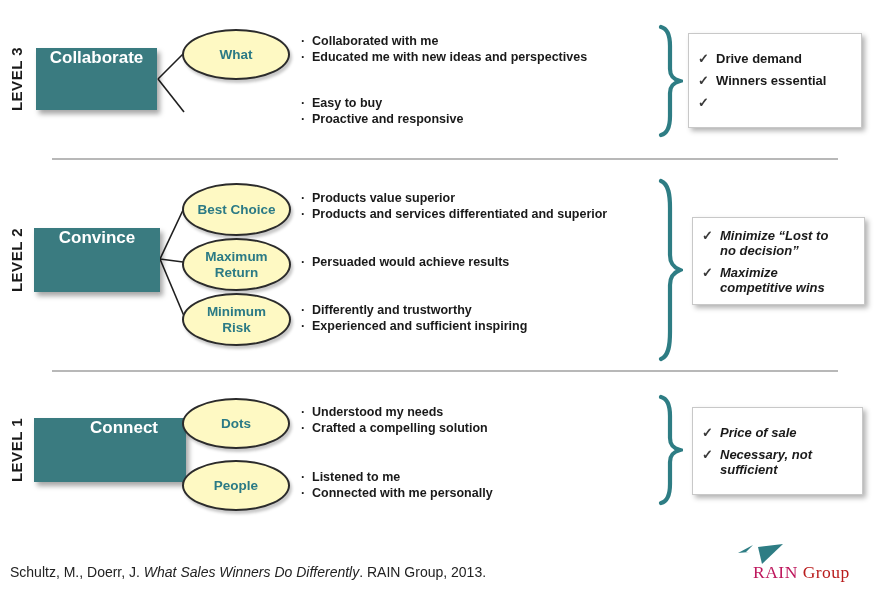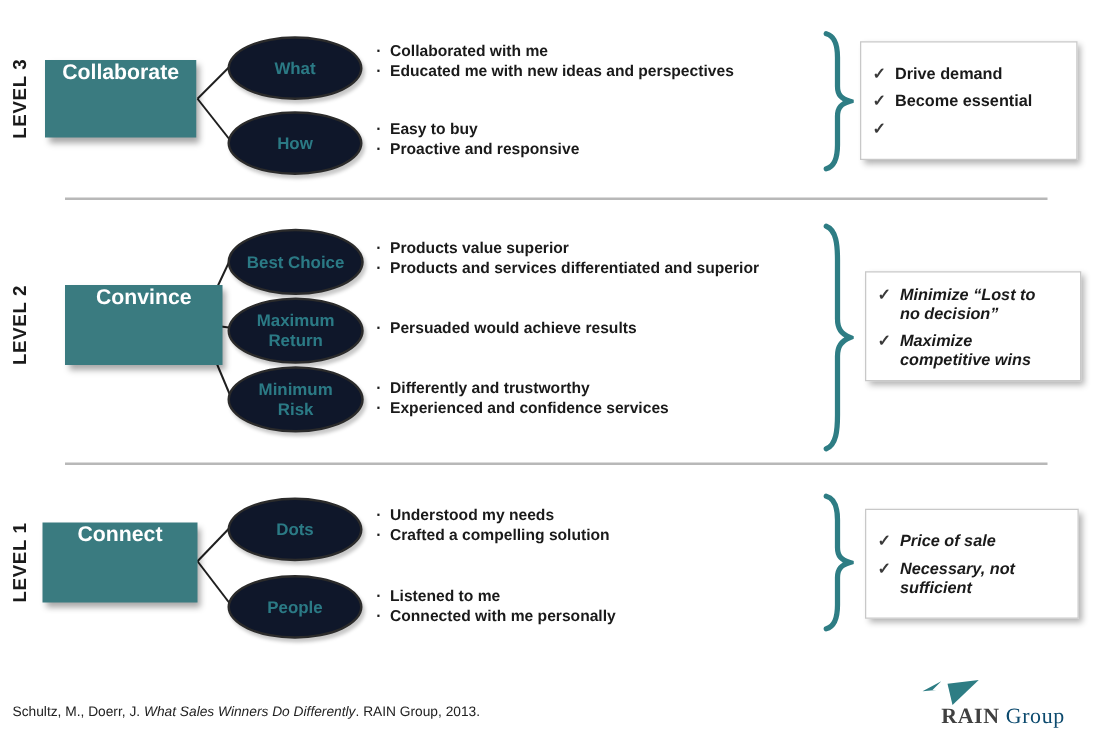--- a/index.html
+++ b/index.html
@@ -12,21 +12,21 @@
     position:absolute;width:80px;height:18px;text-align:center;
     transform:rotate(-90deg);transform-origin:center;
     font-weight:bold;font-size:15px;letter-spacing:.5px;color:#1a1a1a;z-index:2;
   }
   .teal-box{
     position:absolute;background:#3A7B80;color:#fff;font-weight:bold;font-size:17px;
     display:flex;align-items:flex-start;justify-content:center;z-index:2;
     box-shadow:3px 4px 5px rgba(0,0,0,.35);
   }
   .oval{
-    position:absolute;background:#0f172a;border:2.5px solid #2b2b2b;border-radius:50%;
+    position:absolute;background:#fef9c3;border:2.5px solid #2b2b2b;border-radius:50%;
     display:flex;align-items:center;justify-content:center;z-index:2;
     box-shadow:2px 3px 3px rgba(0,0,0,.22);
   }
   .oval span{
     display:block;max-width:82px;text-align:center;color:#2B7A85;
     font-weight:bold;font-size:13.5px;line-height:1.15;
   }
   .bullets{position:absolute;z-index:2;}
   .bullet-line{display:flex;gap:6px;font-weight:bold;font-size:12.5px;line-height:16px;color:#1a1a1a;}
   .bullet-dot{width:6px;text-align:center;}
@@ -35,30 +35,30 @@
     position:absolute;background:#fff;border:1px solid #c8c8c8;z-index:2;
     box-shadow:3px 3px 5px rgba(0,0,0,.3);
     display:flex;flex-direction:column;justify-content:center;gap:7px;
     padding-left:9px;box-sizing:border-box;
   }
   .outcome-item{display:flex;gap:5px;font-weight:bold;font-size:13px;line-height:15px;color:#1a1a1a;}
   .outcome-check{width:13px;color:#3a3a3a;flex:0 0 13px;}
   .outcome-text{max-width:142px;}
   .outcome-text.narrow{max-width:118px;font-style:italic;}
   .divider{position:absolute;left:52px;width:786px;height:2px;background:#b8b8b8;z-index:2;}
-  .citation{position:absolute;left:10px;top:564px;font-size:11px;color:#222;z-index:2;}
+  .citation{position:absolute;left:10px;top:564px;font-size:14px;color:#222;z-index:2;}
   .citation .it{font-style:italic;}
   .logo{position:absolute;left:733px;top:541px;width:135px;height:45px;z-index:2;}
   .logo-icon{position:absolute;left:4px;top:2px;}
   .logo-text{
     position:absolute;left:20px;top:21px;font-family:"Liberation Serif",serif;
     font-size:17.5px;letter-spacing:.5px;white-space:nowrap;
   }
-  .logo-rain{color:#404040;font-weight:bold;}
-  .logo-group{color:#0c4a6e;}
+  .logo-rain{color:#be185d;}
+  .logo-group{color:#b91c1c;}
 </style>
 </head>
 <body>
 
 <div class="canvas">
 
   <svg class="lines-layer" width="875" height="590" viewBox="0 0 875 590">
     <g stroke="#1f1f1f" stroke-width="1.6" fill="none">
       <path d="M158,79 L184,53"></path>
         <path d="M158,79 L184,112"></path>
@@ -70,23 +70,20 @@
     </g>
   </svg>
 
   <div class="level-label" style="left:-23px;top:70px;">LEVEL 3</div>
   <div class="teal-box" style="left:36px;top:48px;width:121px;height:62px;">
     <span>Collaborate</span>
   </div>
   <div class="oval" style="left:182px;top:29px;width:104px;height:47px;">
     <span>What</span>
   </div>
-  <div class="oval" style="left:182px;top:89px;width:104px;height:47px;">
-    <span>How</span>
-  </div>
   <div class="bullets" style="left:300px;top:33px;">
     <div class="bullet-line">
         <span class="bullet-dot">·</span>
         <span>Collaborated with me</span>
       </div>
     <div class="bullet-line">
         <span class="bullet-dot">·</span>
         <span>Educated me with new ideas and perspectives</span>
       </div>
   </div>
@@ -103,31 +100,31 @@
   <svg class="brace" style="left:656px;top:24px;" width="27" height="114" viewBox="0 0 27 114">
     <path d="M5,3 C13,5 14,14 14,22 L14,45 C14,52 17,55 24,57 C17,59 14,62 14,69 L14,92 C14,100 13,109 5,111" fill="none" stroke="#2E7D84" stroke-width="4.2" stroke-linecap="round"></path>
   </svg>
   <div class="outcome-box" style="left:688px;top:33px;width:174px;height:95px;">
     <div class="outcome-item">
         <span class="outcome-check">✓</span>
         <span class="outcome-text">Drive demand</span>
       </div>
     <div class="outcome-item">
         <span class="outcome-check">✓</span>
-        <span class="outcome-text">Become essential</span>
+        <span class="outcome-text">Winners essential</span>
       </div>
     <div class="outcome-item">
         <span class="outcome-check">✓</span>
       </div>
   </div>
 
   <div class="divider" style="top:158px;"></div>
 
   <div class="level-label" style="left:-23px;top:251px;">LEVEL 2</div>
-  <div class="teal-box" style="left:52px;top:228px;width:126px;height:64px;">
+  <div class="teal-box" style="left:34px;top:228px;width:126px;height:64px;">
     <span>Convince</span>
   </div>
   <div class="oval" style="left:182px;top:183px;width:105px;height:49px;">
     <span>Best Choice</span>
   </div>
   <div class="oval" style="left:182px;top:238px;width:105px;height:49px;">
     <span>Maximum Return</span>
   </div>
   <div class="oval" style="left:182px;top:293px;width:105px;height:49px;">
     <span>Minimum Risk</span>
@@ -148,41 +145,41 @@
         <span>Persuaded would achieve results</span>
       </div>
   </div>
   <div class="bullets" style="left:300px;top:302px;">
     <div class="bullet-line">
         <span class="bullet-dot">·</span>
         <span>Differently and trustworthy</span>
       </div>
     <div class="bullet-line">
         <span class="bullet-dot">·</span>
-        <span>Experienced and confidence services</span>
+        <span>Experienced and sufficient inspiring</span>
       </div>
   </div>
   <svg class="brace" style="left:656px;top:178px;" width="27" height="184" viewBox="0 0 27 184">
     <path d="M5,3 C13,6 14,18 14,30 L14,77 C14,85 17,89 24,92 C17,95 14,99 14,107 L14,154 C14,166 13,178 5,181" fill="none" stroke="#2E7D84" stroke-width="4.2" stroke-linecap="round"></path>
   </svg>
   <div class="outcome-box" style="left:692px;top:217px;width:173px;height:88px;">
     <div class="outcome-item">
         <span class="outcome-check">✓</span>
         <span class="outcome-text narrow">Minimize “Lost to no decision”</span>
       </div>
     <div class="outcome-item">
         <span class="outcome-check">✓</span>
         <span class="outcome-text narrow">Maximize competitive wins</span>
       </div>
   </div>
 
   <div class="divider" style="top:370px;"></div>
 
   <div class="level-label" style="left:-23px;top:441px;">LEVEL 1</div>
-  <div class="teal-box" style="left:34px;top:418px;width:124px;height:64px;">
+  <div class="teal-box" style="left:34px;top:418px;width:124px;height:64px;padding-left:28px;">
     <span>Connect</span>
   </div>
   <div class="oval" style="left:182px;top:398px;width:104px;height:47px;">
     <span>Dots</span>
   </div>
   <div class="oval" style="left:182px;top:460px;width:104px;height:47px;">
     <span>People</span>
   </div>
   <div class="bullets" style="left:300px;top:404px;">
     <div class="bullet-line">

